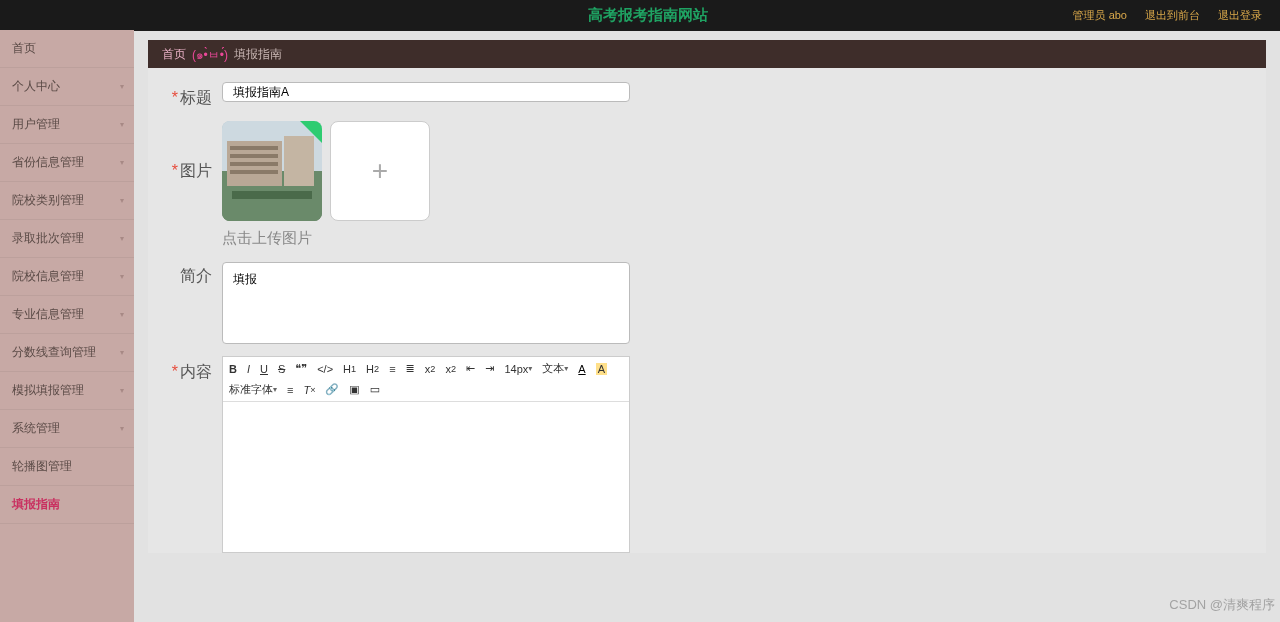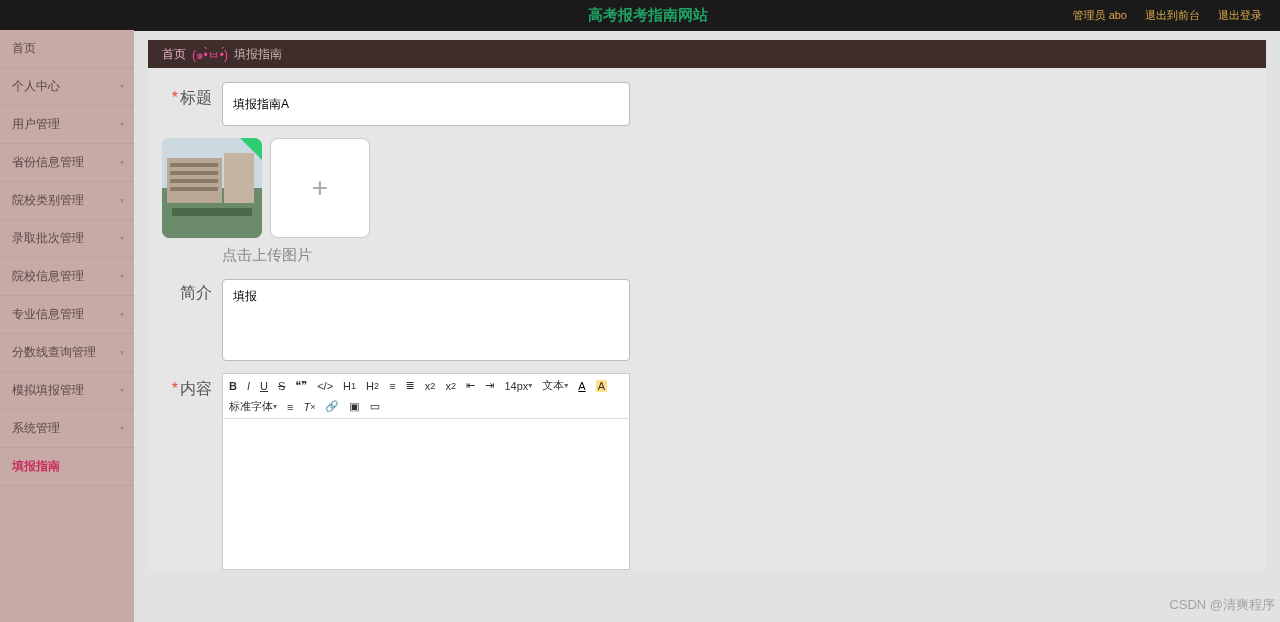--- a/index.html
+++ b/index.html
@@ -18,21 +18,21 @@
 .main { position: absolute; left: 134px; top: 30px; right: 0; bottom: 0; padding: 10px 14px 0 14px; }
 .breadcrumb { background: #3e2d2a; height: 28px; display: flex; align-items: center; padding: 0 14px; font-size: 12px; }
 .breadcrumb .home { color: #e8b0c5; }
 .breadcrumb .face { color: #ec4899; margin: 0 6px; }
 .breadcrumb .cur { color: #c7b5b2; }
 
 .form-area { background: #e6e6e6; padding: 14px 14px 0 14px; }
 .form-row { display: flex; align-items: flex-start; margin-bottom: 12px; }
 .form-row .label { width: 60px; text-align: right; padding-right: 10px; font-size: 16px; color: #555; padding-top: 6px; }
 .form-row .req { color: #e74c3c; margin-right: 2px; }
-.input-text { width: 408px; height: 44px; border: 1px solid #bbb; border-radius: 4px; padding: 0 10px; font-size: 12px; background: #fff; }
+.input-text { width: 408px; height: 20px; border: 1px solid #bbb; border-radius: 4px; padding: 0 10px; font-size: 12px; background: #fff; }
 .textarea { width: 408px; height: 82px; border: 1px solid #bbb; border-radius: 4px; padding: 8px 10px; font-size: 12px; background: #fff; resize: none; }
 
 .upload-row { display: flex; gap: 8px; }
 .thumb { width: 100px; height: 100px; border-radius: 8px; overflow: hidden; position: relative; }
 .thumb .imgbox { width: 100%; height: 100%; background: linear-gradient(180deg,#b6c9d4 0%,#7e9787 50%,#5a7a5a 100%); position: relative; }
 .thumb .corner { position: absolute; top: 0; right: 0; width: 0; height: 0; border-left: 22px solid transparent; border-top: 22px solid #2ecc71; }
 .upload-add { width: 100px; height: 100px; border: 1px solid #ccc; border-radius: 8px; background: #fff; display: flex; align-items: center; justify-content: center; font-size: 28px; color: #aaa; cursor: pointer; }
 .upload-hint { font-size: 15px; color: #888; margin-left: 60px; margin-bottom: 14px; margin-top: -4px;}
 
 .editor { width: 408px; border: 1px solid #ccc; background: #fff; }
@@ -94,39 +94,43 @@
       <span class="caret">▾</span>
     </div>
   <div class="item">
       <span>模拟填报管理</span>
       <span class="caret">▾</span>
     </div>
   <div class="item">
       <span>系统管理</span>
       <span class="caret">▾</span>
     </div>
+  <div class="item">
+      <span>轮播图管理</span>
+    </div>
   <div class="item active">
       <span>填报指南</span>
     </div>
 </div>
 
 <div class="main">
   <div class="breadcrumb">
     <span class="home">首页</span>
     <span class="face">(๑•̀ㅂ•́)</span>
     <span class="cur">填报指南</span>
   </div>
 
   <div class="form-area">
     <div class="form-row">
       <div class="label"><span class="req">*</span><span>标题</span></div>
       <input class="input-text" value="填报指南A" style="">
     </div>
 
     <div class="form-row">
+      <div class="label" style="padding-top:40px"><span class="req">*</span><span>图片</span></div>
       <div class="upload-row">
         <div class="thumb">
           <div class="imgbox">
             <svg viewBox="0 0 100 100" width="100" height="100" preserveAspectRatio="none">
               <rect x="0" y="0" width="100" height="50" fill="#cdd9e0"></rect>
               <rect x="0" y="50" width="100" height="50" fill="#6a8a6a"></rect>
               <rect x="5" y="20" width="55" height="45" fill="#b9a896"></rect>
               <rect x="62" y="15" width="30" height="50" fill="#c4b5a3"></rect>
               <rect x="8" y="25" width="48" height="4" fill="#8a7a68"></rect>
               <rect x="8" y="33" width="48" height="4" fill="#8a7a68"></rect>

